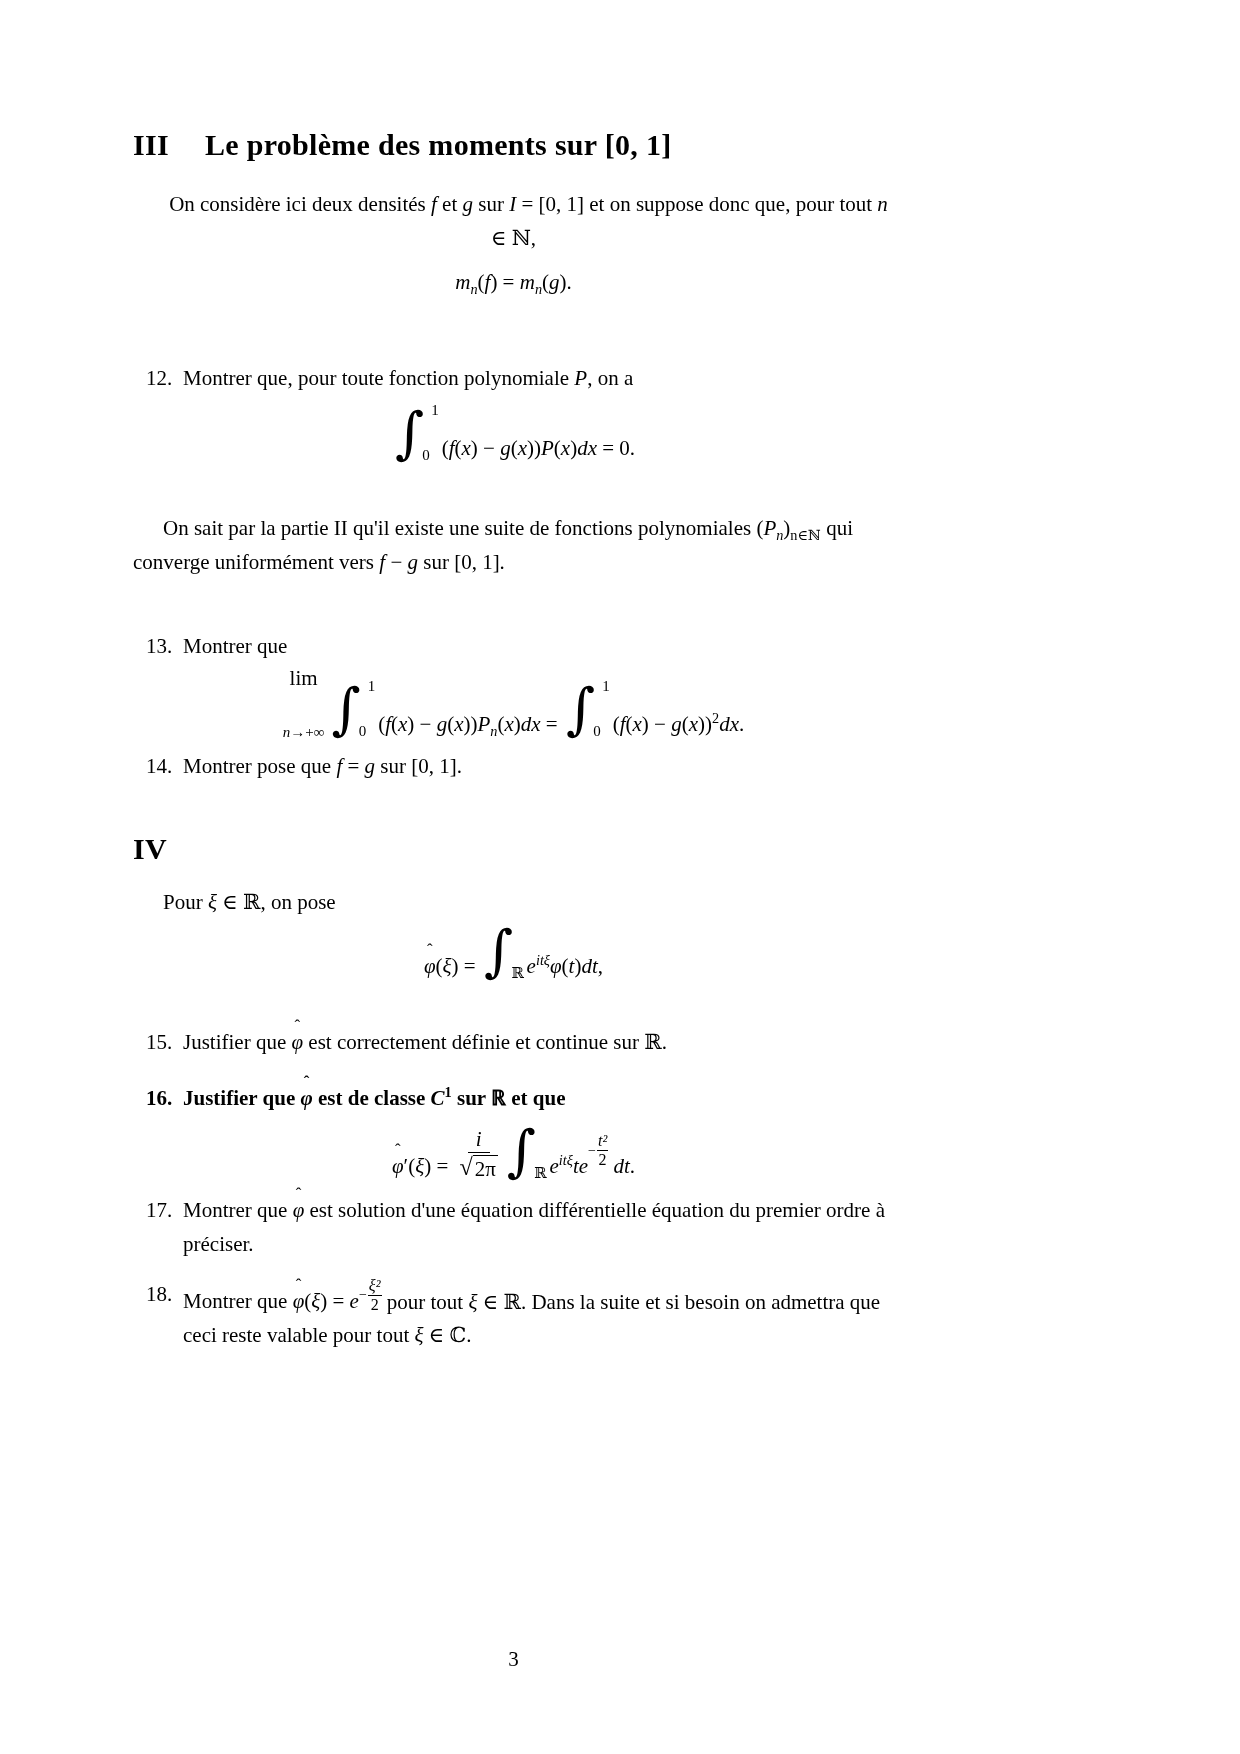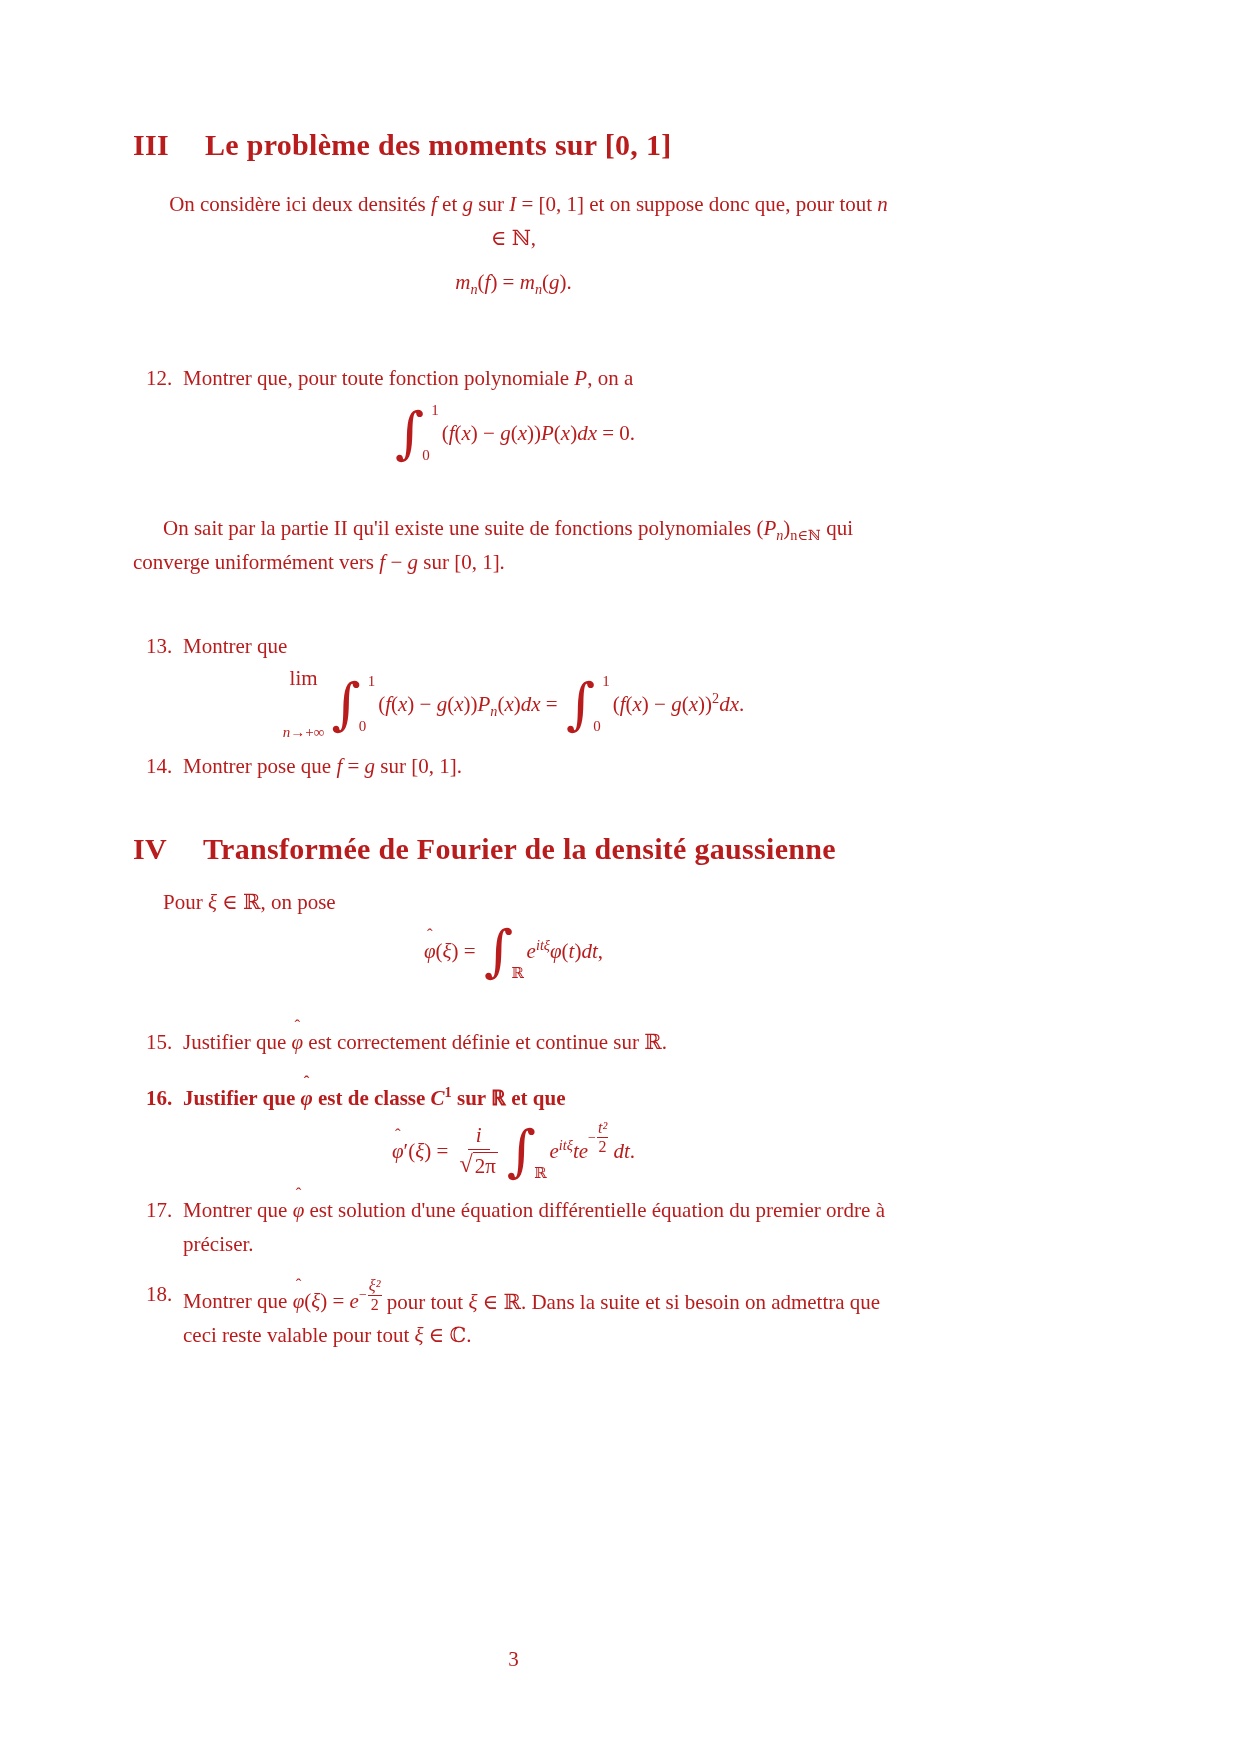--- a/index.html
+++ b/index.html
@@ -1,28 +1,28 @@
 <!DOCTYPE html>
 <html><head>
 <meta charset="utf-8">
 <style>
   html,body{margin:0;padding:0;background:#ffffff;}
   body{width:1240px;height:1754px;overflow:hidden;}
-  .page{position:relative;width:1027px;height:1754px;background:#fff;color:#b91c1c;
+  .page{position:relative;width:1027px;height:1754px;background:#fff;color:#000000;
         font-family:"Liberation Serif","DejaVu Serif",serif;font-size:21px;line-height:34px;
         box-sizing:border-box;padding:127px 133px 0 133px;}
   .mi{font-style:italic;}
   sub,sup{font-size:68%;line-height:1;}
   .sechead{display:flex;gap:36px;font-weight:bold;font-size:30px;line-height:1.2;letter-spacing:0.3px;}
   .par{margin:0;}
   .indent{text-indent:30px;}
   .item{display:flex;margin-left:13px;}
   .inum{width:37px;flex:none;}
   .itext{flex:1;}
-  .eq{display:flex;justify-content:center;align-items:center;}
+  .eq{display:flex;justify-content:center;align-items:flex-end;}
   .eqbody{white-space:nowrap;}
   
   .dint{display:inline-flex;align-items:center;margin:0 3px;}
   .dint-sign{font-family:"DejaVu Serif","DejaVu Sans",serif;font-size:56px;line-height:1;}
   .dint-lims{display:inline-flex;flex-direction:column;justify-content:space-between;height:60px;
              font-size:15px;line-height:1;padding:2px 0;}
   .subonly .dint-lims{justify-content:flex-end;}
   .dtop{margin-left:7px;}
   .dbot{margin-left:-2px;}
   
@@ -114,21 +114,20 @@
     <span class="eqbody"><span>(</span><span class="mi">f</span><span>(</span><span class="mi">x</span><span>) − </span><span class="mi">g</span><span>(</span><span class="mi">x</span><span>))</span><sup>2</sup><span class="mi">dx</span><span>.</span></span>
   </div>
 
   <div class="item mt-i14">
     <span class="inum">14.</span>
     <div class="itext"><span>Montrer pose que </span><span class="mi">f</span><span> = </span><span class="mi">g</span><span> sur [0, 1].</span></div>
   </div>
 
   <div class="sechead mt-h4">
     <span>IV</span>
-    <span>Transformée de Fourier de la densité gaussienne</span>
   </div>
 
   <p class="par indent mt-s4intro"><span>Pour </span><span class="mi">ξ</span><span> ∈ ℝ, on pose</span></p>
 
   <div class="eq mt-eqphi">
     <span class="eqbody"><span class="hatwrap"><span class="hatmark">ˆ</span><span class="mi">φ</span></span><span>(</span><span class="mi">ξ</span><span>)&nbsp;=&nbsp;</span></span>
     <span class="dint subonly">
       <span class="dint-sign">∫</span>
       <span class="dint-lims">
         <span class="dbot">ℝ</span>

